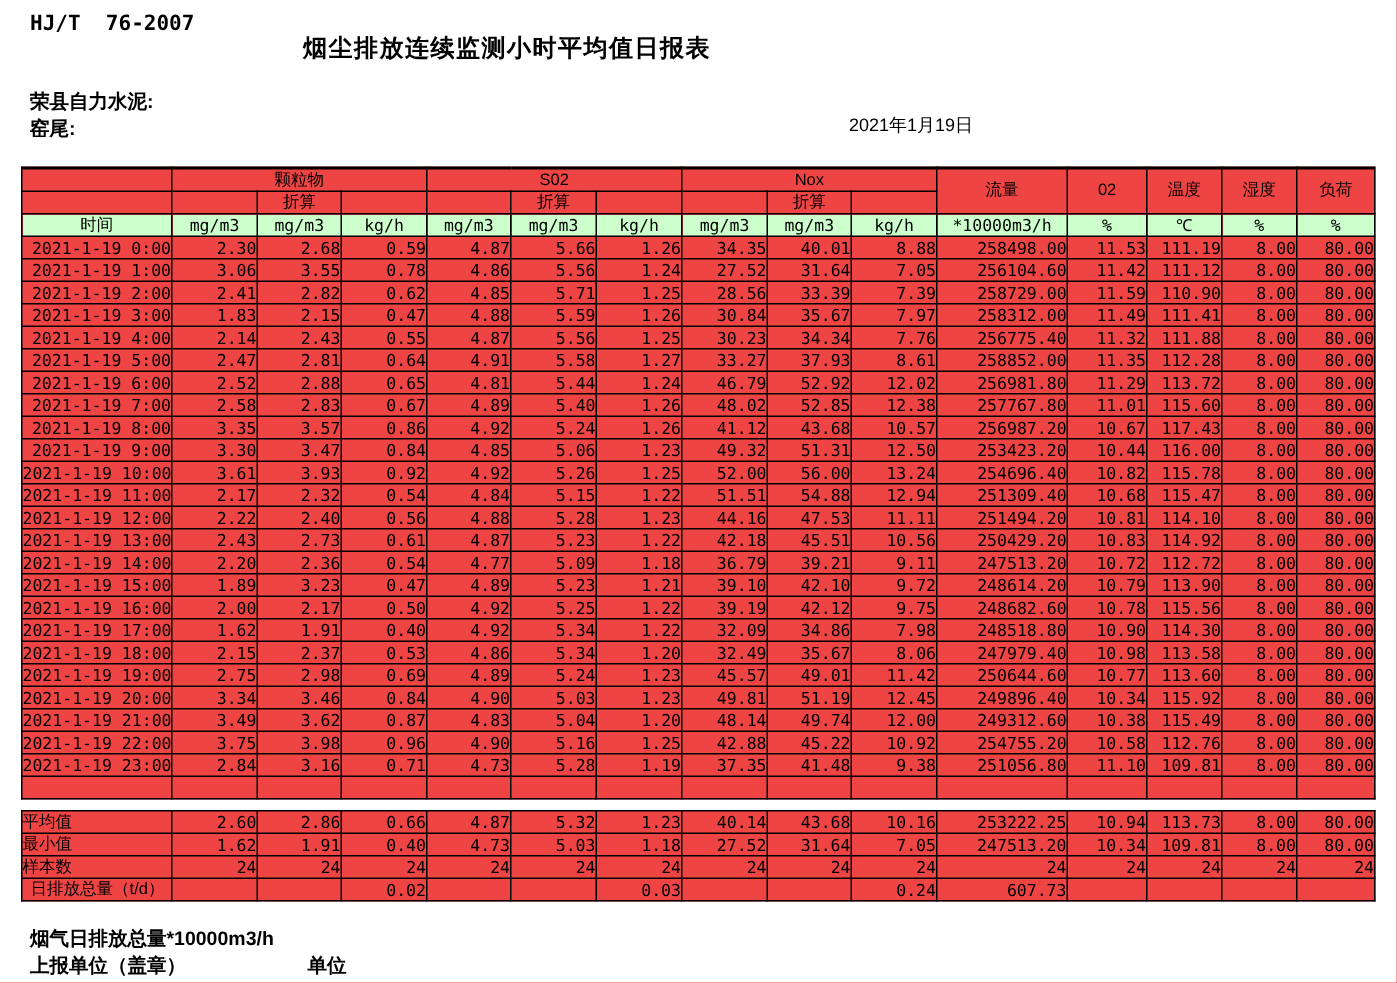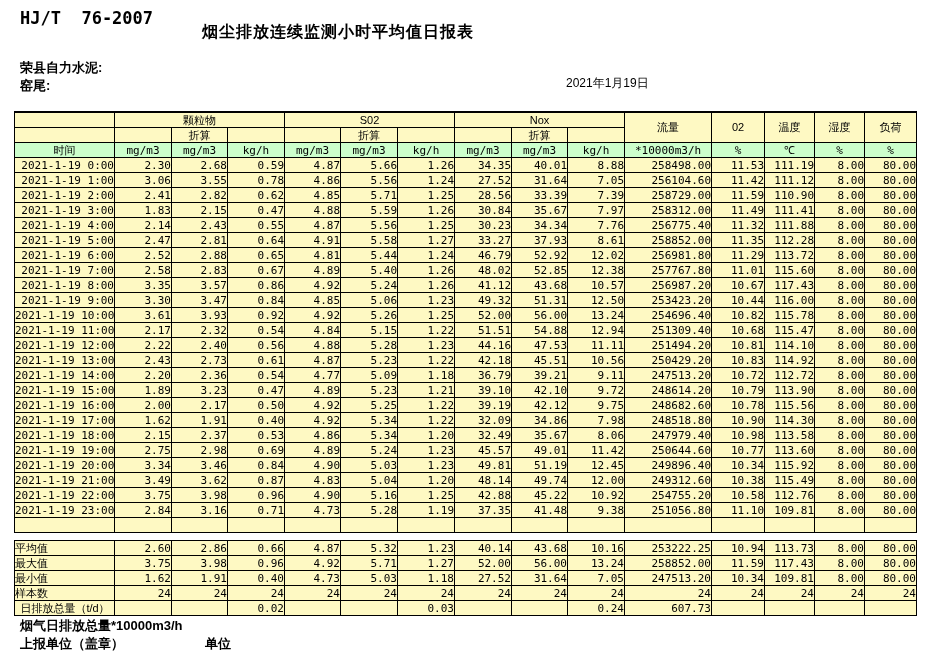--- a/index.html
+++ b/index.html
@@ -1,32 +1,32 @@
 <!DOCTYPE html>
 <html style="--green: #ccffcc;"><head>
 <meta charset="utf-8">
 <style>
   html,body{margin:0;padding:0;}
   body{
     width:931px;height:655px;position:relative;background:#ffffff;color:#000;
     font-family:"Liberation Sans", sans-serif;overflow:hidden;
   }
   .abs{position:absolute;white-space:pre;}
-  .std{left:20px;top:8px;font-weight:bold;font-size:17px;font-family:"DejaVu Sans Mono",monospace;}
+  .std{left:20px;top:8px;font-weight:bold;font-size:14px;font-family:"DejaVu Sans Mono",monospace;}
   .title{left:202px;top:22px;font-weight:bold;font-size:16px;letter-spacing:1px;text-align:center;}
   .company{left:20px;top:59px;font-weight:bold;font-size:13px;}
   .site{left:20px;top:77px;font-weight:bold;font-size:13px;}
   .date{left:566px;top:75px;font-size:12px;}
   .f1{left:20px;top:617px;font-weight:bold;font-size:13px;}
   .f2{left:20px;top:635px;font-weight:bold;font-size:13px;}
   .f3{left:205px;top:635px;font-weight:bold;font-size:13px;}
 
   table.grid{
     border-collapse:collapse;table-layout:fixed;width:903px;
-    position:absolute;left:14px;background:#fef9c3;
+    position:absolute;left:14px;background:#ef4444;
   }
   table.main{top:111px;border-top:2px solid #000;}
   table.summary{top:540px;}
   .grid td{
     border:1px solid #000;height:14px;font-size:11px;line-height:13px;
     white-space:nowrap;overflow:hidden;padding:0;
   }
   .hc{text-align:center;font-size:12px;}
   tr.green td{background:var(--green,#ccffcc);}
   .uc{text-align:center;font-family:"DejaVu Sans Mono",monospace;font-size:11px;margin-left:20px;}
@@ -564,37 +564,20 @@
           <td class="num">40.14</td>
           <td class="num">43.68</td>
           <td class="num">10.16</td>
           <td class="num">253222.25</td>
           <td class="num">10.94</td>
           <td class="num">113.73</td>
           <td class="num">8.00</td>
           <td class="num">80.00</td>
         </tr>
         <tr>
-          <td class="slabel">最大值</td>
-          <td class="num">3.75</td>
-          <td class="num">3.98</td>
-          <td class="num">0.96</td>
-          <td class="num">4.92</td>
-          <td class="num">5.71</td>
-          <td class="num">1.27</td>
-          <td class="num">52.00</td>
-          <td class="num">56.00</td>
-          <td class="num">13.24</td>
-          <td class="num">258852.00</td>
-          <td class="num">11.59</td>
-          <td class="num">117.43</td>
-          <td class="num">8.00</td>
-          <td class="num">80.00</td>
-        </tr>
-        <tr>
           <td class="slabel">最小值</td>
           <td class="num">1.62</td>
           <td class="num">1.91</td>
           <td class="num">0.40</td>
           <td class="num">4.73</td>
           <td class="num">5.03</td>
           <td class="num">1.18</td>
           <td class="num">27.52</td>
           <td class="num">31.64</td>
           <td class="num">7.05</td>

